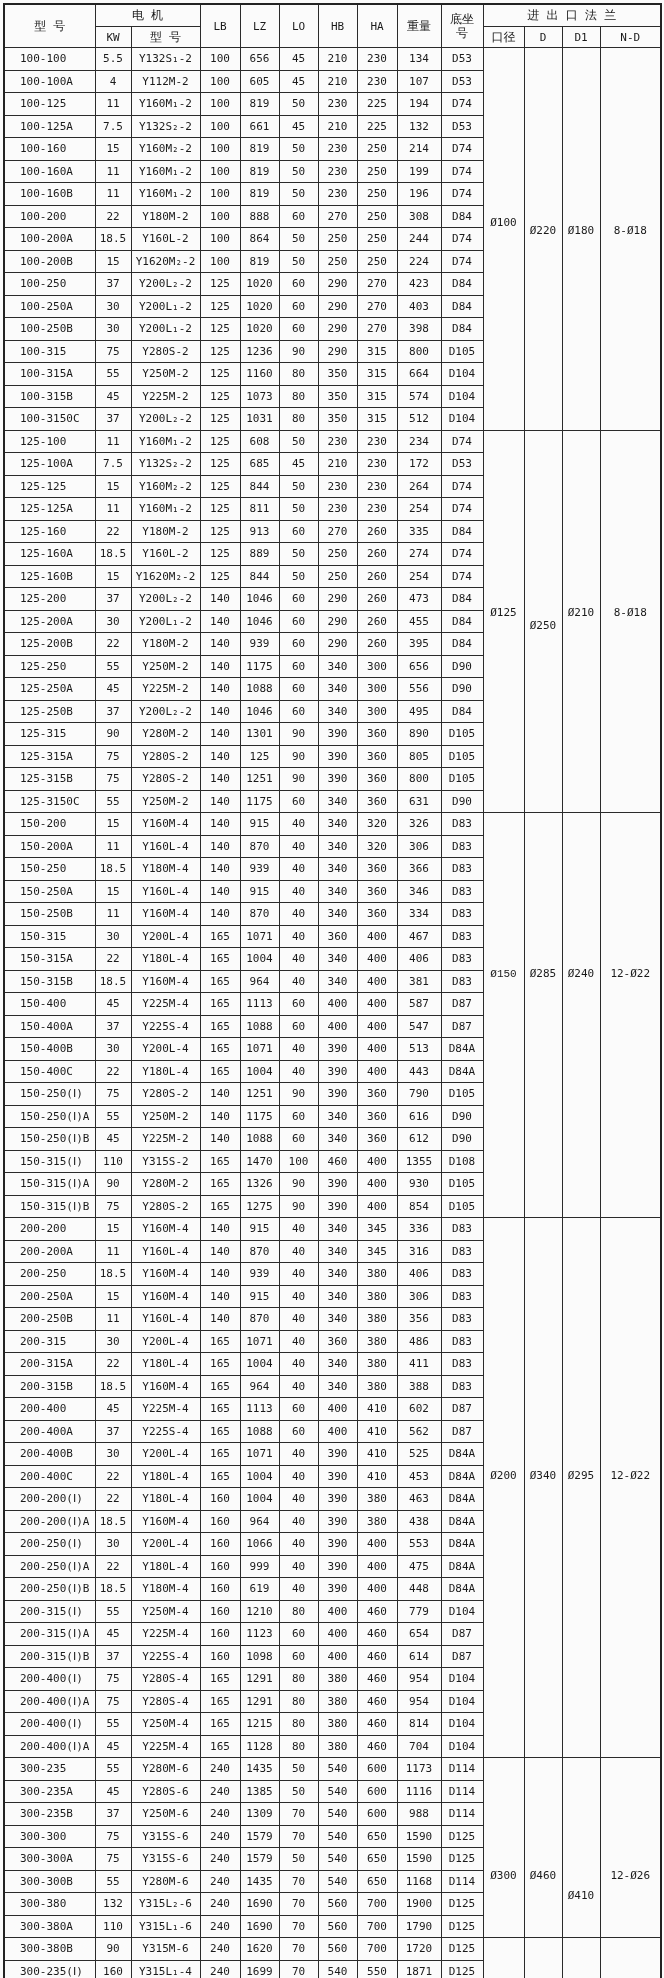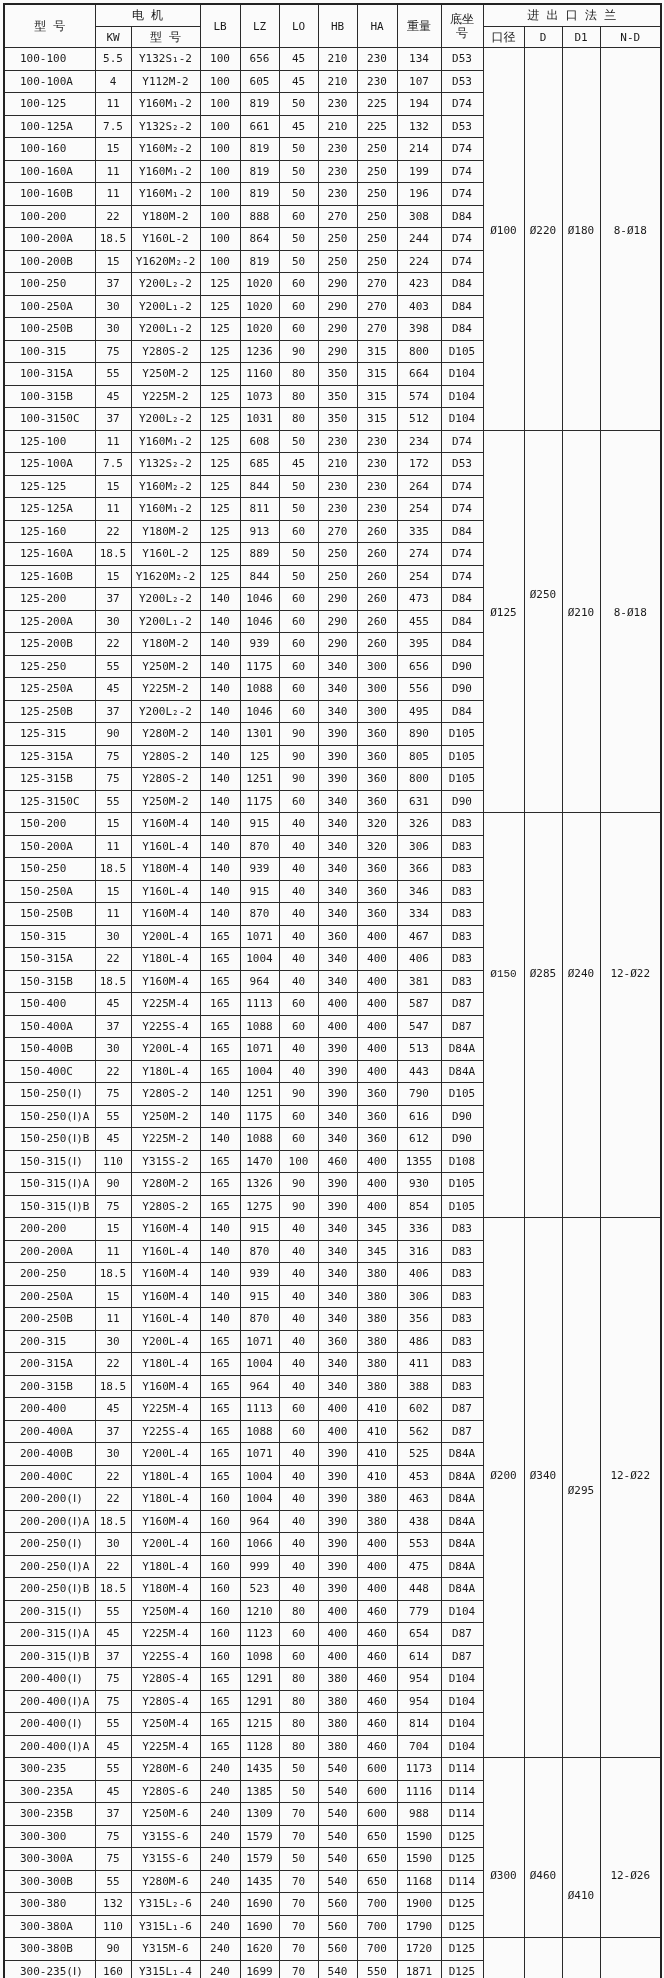--- a/index.html
+++ b/index.html
@@ -90,21 +90,21 @@
         <td>5.5</td>
         <td>Y132S₁-2</td>
         <td>100</td>
         <td>656</td>
         <td>45</td>
         <td>210</td>
         <td>230</td>
         <td>134</td>
         <td>D53</td>
         <td class="flange-cell" rowspan="17">
-          <span class="flange-label" style="top: 176px;">Ø100</span>
+          <span class="flange-label" style="top: 168px;">Ø100</span>
         </td>
         <td class="flange-cell" rowspan="17">
           <span class="flange-label" style="top: 176px;">Ø220</span>
         </td>
         <td class="flange-cell" rowspan="17">
           <span class="flange-label" style="top: 176px;">Ø180</span>
         </td>
         <td class="flange-cell" rowspan="17">
           <span class="flange-label" style="top: 176px;">8-Ø18</span>
         </td>
@@ -309,21 +309,21 @@
         <td>608</td>
         <td>50</td>
         <td>230</td>
         <td>230</td>
         <td>234</td>
         <td>D74</td>
         <td class="flange-cell" rowspan="17">
           <span class="flange-label" style="top: 175px;">Ø125</span>
         </td>
         <td class="flange-cell" rowspan="17">
-          <span class="flange-label" style="top: 157px;">Ø250</span>
+          <span class="flange-label" style="top: 188px;">Ø250</span>
         </td>
         <td class="flange-cell" rowspan="17">
           <span class="flange-label" style="top: 175px;">Ø210</span>
         </td>
         <td class="flange-cell" rowspan="17">
           <span class="flange-label" style="top: 175px;">8-Ø18</span>
         </td>
       </tr>
       <tr>
         <td class="model-cell">125-100A</td>
@@ -756,21 +756,21 @@
         <td>345</td>
         <td>336</td>
         <td>D83</td>
         <td class="flange-cell" rowspan="24">
           <span class="flange-label" style="top: 251px;">Ø200</span>
         </td>
         <td class="flange-cell" rowspan="24">
           <span class="flange-label" style="top: 251px;">Ø340</span>
         </td>
         <td class="flange-cell" rowspan="24">
-          <span class="flange-label" style="top: 266px;">Ø295</span>
+          <span class="flange-label" style="top: 251px;">Ø295</span>
         </td>
         <td class="flange-cell" rowspan="24">
           <span class="flange-label" style="top: 251px;">12-Ø22</span>
         </td>
       </tr>
       <tr>
         <td class="model-cell">200-200A</td>
         <td>11</td>
         <td>Y160L-4</td>
         <td>140</td>
@@ -947,21 +947,21 @@
         <td>390</td>
         <td>400</td>
         <td>475</td>
         <td>D84A</td>
       </tr>
       <tr>
         <td class="model-cell">200-250(Ⅰ)B</td>
         <td>18.5</td>
         <td>Y180M-4</td>
         <td>160</td>
-        <td>523</td>
+        <td>619</td>
         <td>40</td>
         <td>390</td>
         <td>400</td>
         <td>448</td>
         <td>D84A</td>
       </tr>
       <tr>
         <td class="model-cell">200-315(Ⅰ)</td>
         <td>55</td>
         <td>Y250M-4</td>

